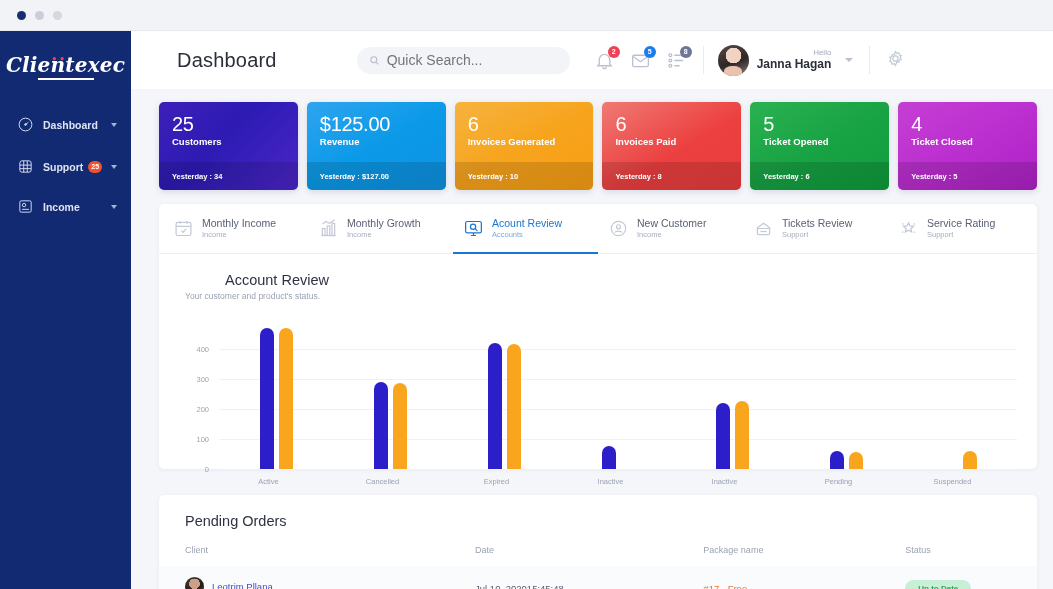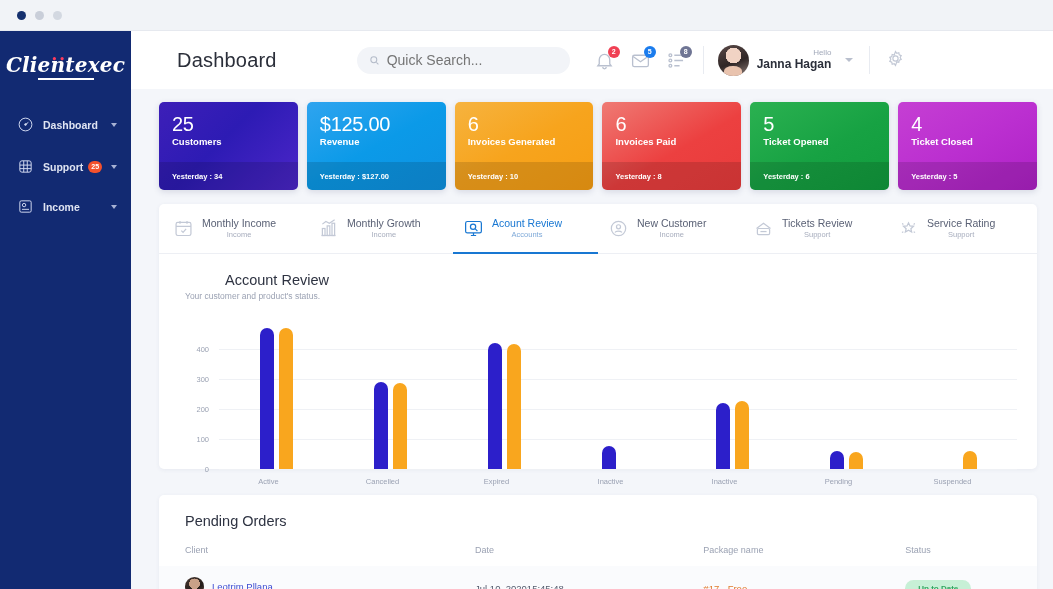--- a/index.html
+++ b/index.html
@@ -214,21 +214,20 @@
   .panel {
     margin: 14px 16px 0 28px;
     background: #fff;
     border-radius: 5px;
     box-shadow: 0 1px 4px rgba(60,70,110,.07);
   }
   .tabs {
     display: flex;
     border-bottom: 1px solid #edeff4;
     padding: 0 4px;
-    text-align: center;
   }
   .tab {
     flex: 1 1 0;
     display: flex; align-items: center;
     padding: 13px 4px 12px 10px;
     cursor: pointer;
     border-bottom: 2.5px solid transparent;
     margin-bottom: -1px;
   }
   .tab.active { border-bottom-color: #1877d2; }

